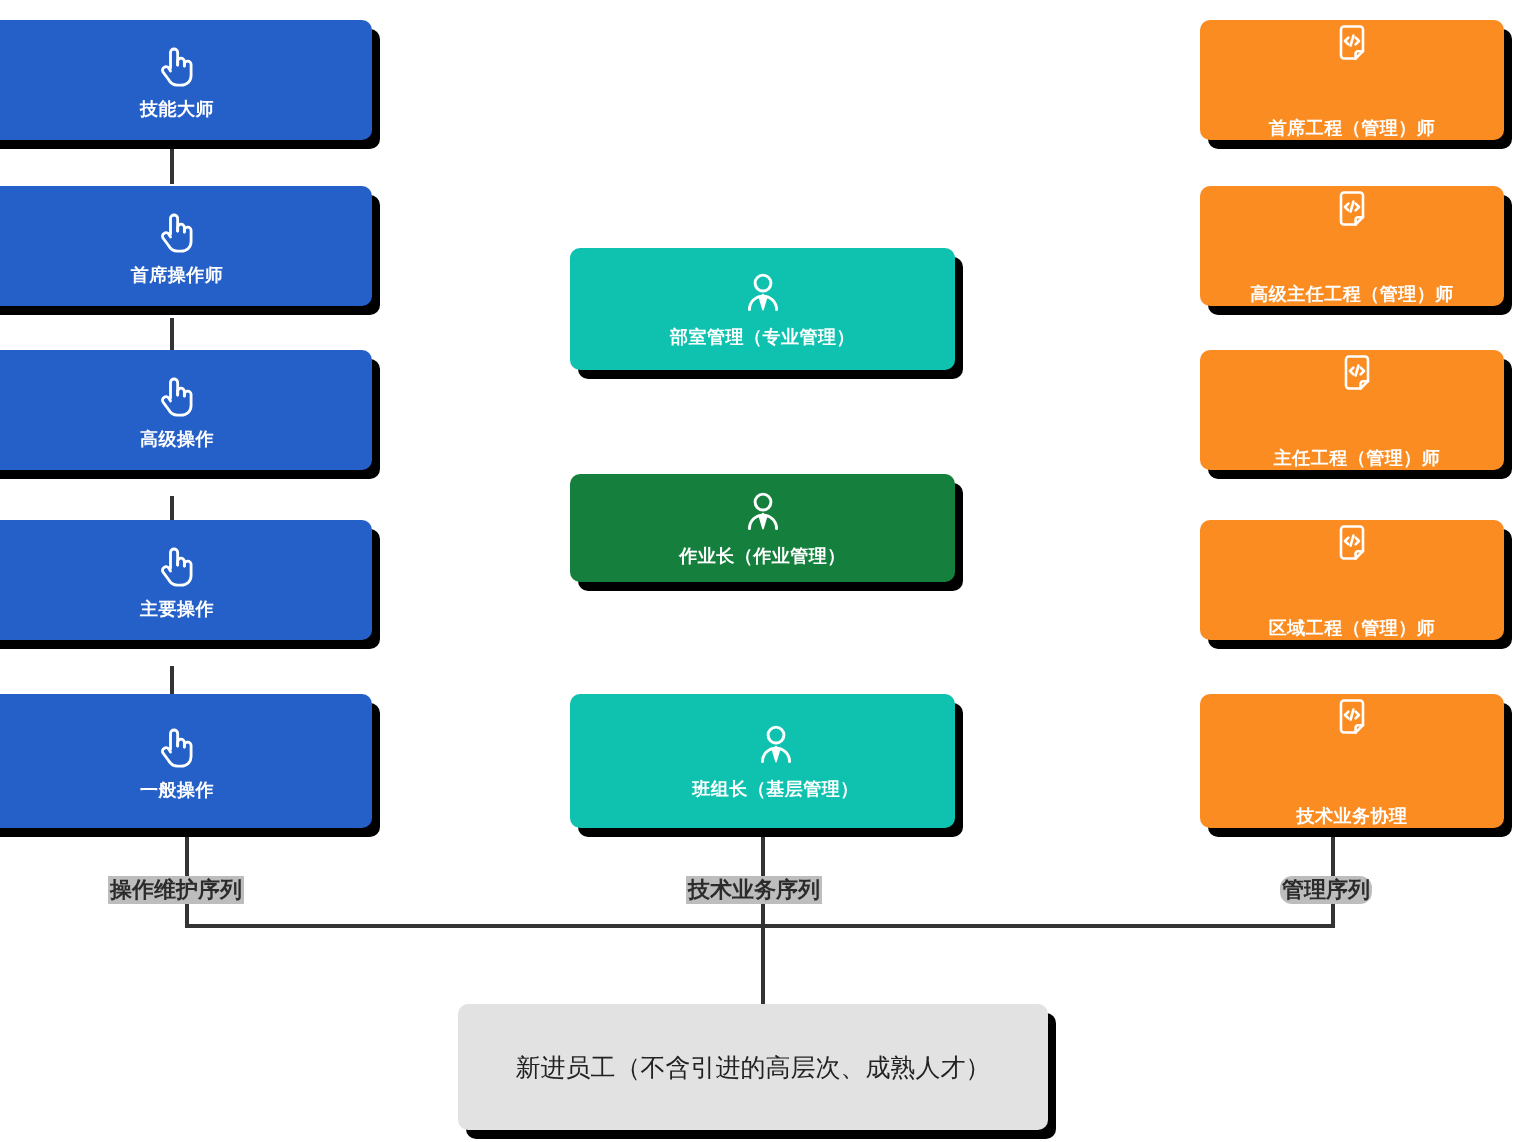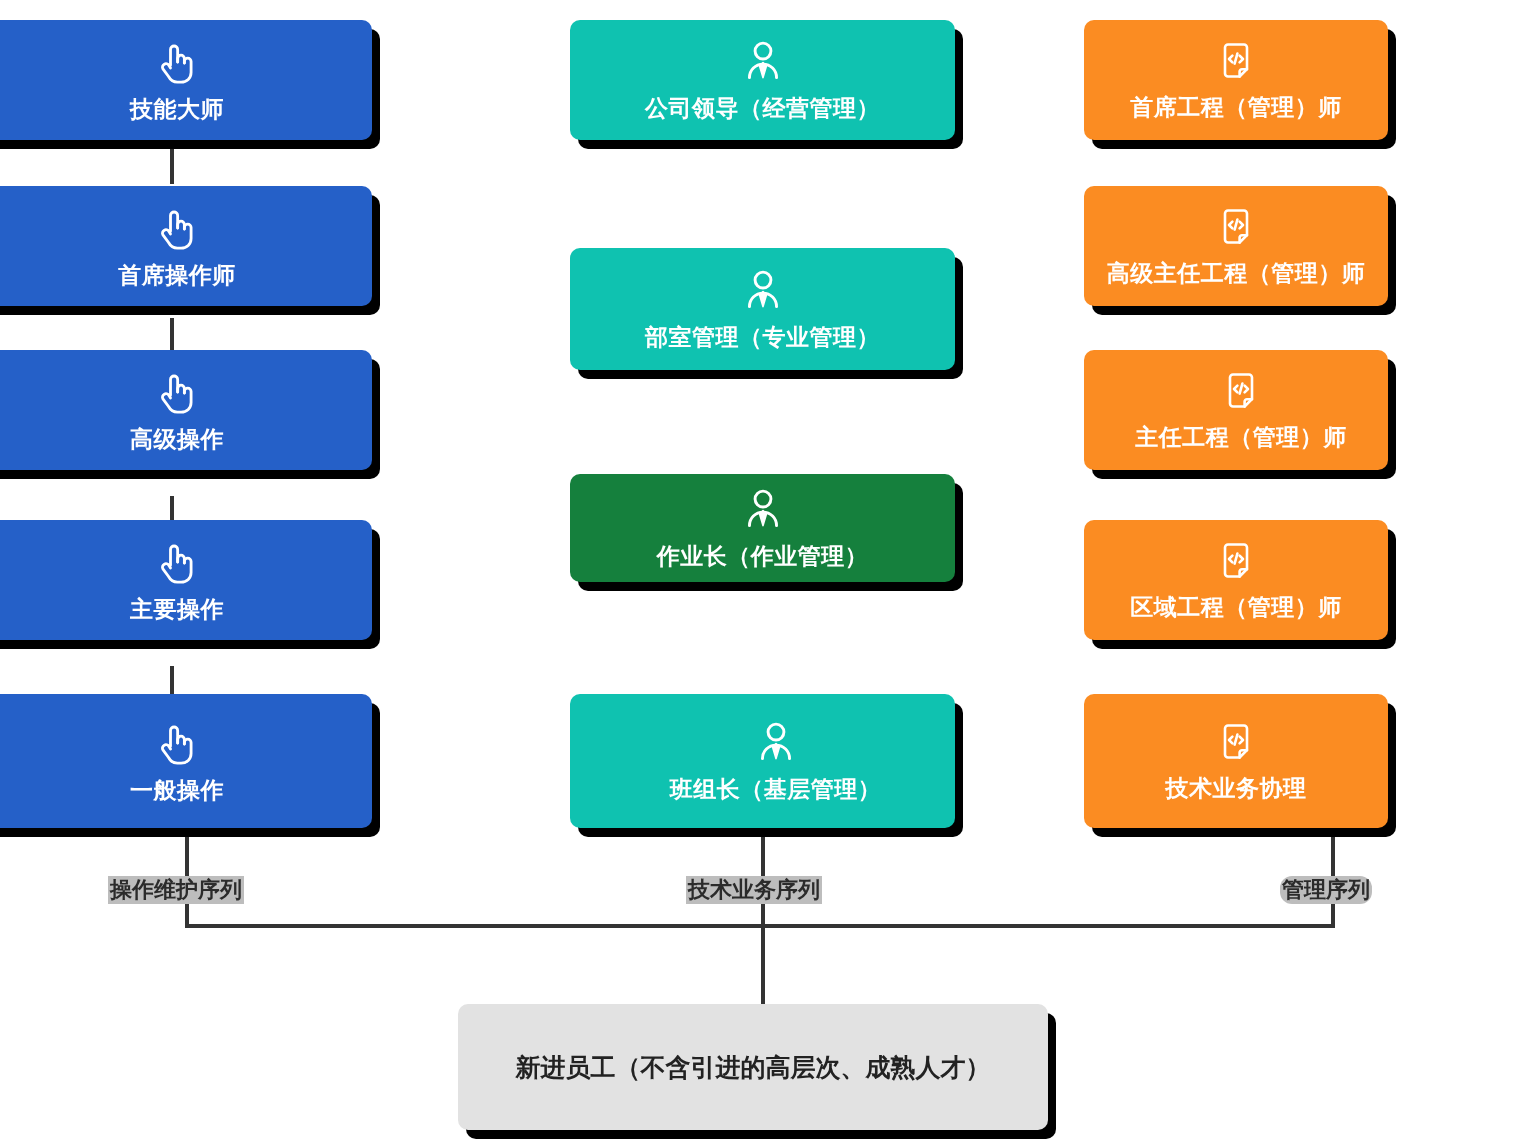--- a/index.html
+++ b/index.html
@@ -37,31 +37,31 @@
     color: #ffffff;
     box-shadow: 8px 9px 0 0 #000000;
     overflow: hidden;
   }
   .card .ic {
     display: block;
     line-height: 0;
     margin-bottom: 6px;
   }
   .card .cap {
-    font-size: 23px;
+    font-size: 18px;
     font-weight: 700;
     letter-spacing: 0.5px;
     white-space: nowrap;
     text-align: center;
   }
 
   
   .col-ops   { left: -18px; width: 390px; }
   .col-mgmt  { left: 570px; width: 385px; }
-  .col-tech  { left: 1084px; width: 304px; }
+  .col-tech  { left: 1200px; width: 304px; justify-content: space-between; }
 
   
   .h120 { height: 120px; }
 
   
   .stub {
     position: absolute;
     width: 4px;
     background: #333333;
   }
@@ -88,21 +88,21 @@
     box-sizing: border-box;
     background: #e2e2e2;
     border-radius: 10px;
     box-shadow: 8px 9px 0 0 #000000;
     display: flex;
     align-items: center;
     justify-content: center;
   }
   .entry .cap {
     font-size: 25px;
-    font-weight: 700;
+    font-weight: 400;
     color: #222222;
     white-space: nowrap;
   }
 </style>
 </head>
 <body>
 
 <div id="canvas">
 
   <svg id="connectors" viewBox="0 0 1520 1142" width="1520" height="1142">
@@ -169,61 +169,51 @@
     <span class="ic">
       <svg width="52" height="52" viewBox="0 0 48 48" fill="none" stroke="#ffffff" stroke-width="2.6" stroke-linecap="round" stroke-linejoin="round">
         <path d="M18 27V12.5a3.3 3.3 0 1 1 6.6 0V24"></path>
         <path d="M24.6 24v-3.2a3.1 3.1 0 1 1 6.2 0V25"></path>
         <path d="M30.8 25v-1.4a3.1 3.1 0 1 1 6.2 0v10.2c0 5.1-3.9 8.8-9.2 8.8h-3.5c-4 0-6.3-1.9-8.1-5.2L11 30.4c-.9-1.6-.3-3.5 1.3-4.4 1.5-.8 3.4-.3 4.3 1.2l1.4 2.4"></path>
       </svg>
     </span>
     <span class="cap">一般操作</span>
   </div>
 
-  <div class="card col-mgmt h120" style="top:20px; background:#0FC2B0;">
+
+  <div class="card col-mgmt" style="top:248px; height:122px; background:#0FC2B0;">
     <span class="ic">
       <svg width="50" height="50" viewBox="0 0 48 48" fill="none" stroke="#ffffff" stroke-width="2.8" stroke-linecap="round" stroke-linejoin="round">
         <circle cx="24" cy="13.5" r="7.6"></circle>
         <path d="M11 39c0-7.2 5.8-13 13-13s13 5.8 13 13"></path>
         <path d="M24 24.5l-3.2 3.6L24 39l3.2-10.9z" fill="#ffffff" stroke-width="1.6"></path>
       </svg>
     </span>
-    <span class="cap">公司领导（经营管理）</span>
-  </div>
-
-  <div class="card col-mgmt" style="top:248px; height:122px; background:#0FC2B0;">
+    <span class="cap">部室管理（专业管理）</span>
+  </div>
+
+  <div class="card col-mgmt" style="top:474px; height:108px; background:#15803d;">
     <span class="ic">
       <svg width="50" height="50" viewBox="0 0 48 48" fill="none" stroke="#ffffff" stroke-width="2.8" stroke-linecap="round" stroke-linejoin="round">
         <circle cx="24" cy="13.5" r="7.6"></circle>
         <path d="M11 39c0-7.2 5.8-13 13-13s13 5.8 13 13"></path>
         <path d="M24 24.5l-3.2 3.6L24 39l3.2-10.9z" fill="#ffffff" stroke-width="1.6"></path>
       </svg>
     </span>
-    <span class="cap">部室管理（专业管理）</span>
-  </div>
-
-  <div class="card col-mgmt" style="top:474px; height:108px; background:#15803d;">
+    <span class="cap">作业长（作业管理）</span>
+  </div>
+
+  <div class="card col-mgmt" style="top:694px; height:134px; background:#0FC2B0;padding-left:26px;">
     <span class="ic">
       <svg width="50" height="50" viewBox="0 0 48 48" fill="none" stroke="#ffffff" stroke-width="2.8" stroke-linecap="round" stroke-linejoin="round">
         <circle cx="24" cy="13.5" r="7.6"></circle>
         <path d="M11 39c0-7.2 5.8-13 13-13s13 5.8 13 13"></path>
         <path d="M24 24.5l-3.2 3.6L24 39l3.2-10.9z" fill="#ffffff" stroke-width="1.6"></path>
       </svg>
     </span>
-    <span class="cap">作业长（作业管理）</span>
-  </div>
-
-  <div class="card col-mgmt" style="top:694px; height:134px; background:#0FC2B0;padding-left:26px;">
-    <span class="ic">
-      <svg width="50" height="50" viewBox="0 0 48 48" fill="none" stroke="#ffffff" stroke-width="2.8" stroke-linecap="round" stroke-linejoin="round">
-        <circle cx="24" cy="13.5" r="7.6"></circle>
-        <path d="M11 39c0-7.2 5.8-13 13-13s13 5.8 13 13"></path>
-        <path d="M24 24.5l-3.2 3.6L24 39l3.2-10.9z" fill="#ffffff" stroke-width="1.6"></path>
-      </svg>
-    </span>
     <span class="cap">班组长（基层管理）</span>
   </div>
 
   <div class="card col-tech h120" style="top:20px; background:#FB8C22;">
     <span class="ic">
       <svg width="48" height="48" viewBox="0 0 48 48" fill="none" stroke="#ffffff" stroke-width="2.6" stroke-linecap="round" stroke-linejoin="round">
         <path d="M13 9.5a3 3 0 0 1 3-3h16a3 3 0 0 1 3 3v21.6L27.6 38.5H16a3 3 0 0 1-3-3z"></path>
         <path d="M35 31.2h-5a2.4 2.4 0 0 0-2.4 2.4v5"></path>
         <path d="M20.4 17.6L17 21l3.4 3.4"></path>
         <path d="M27.6 17.6L31 21l-3.4 3.4"></path>

